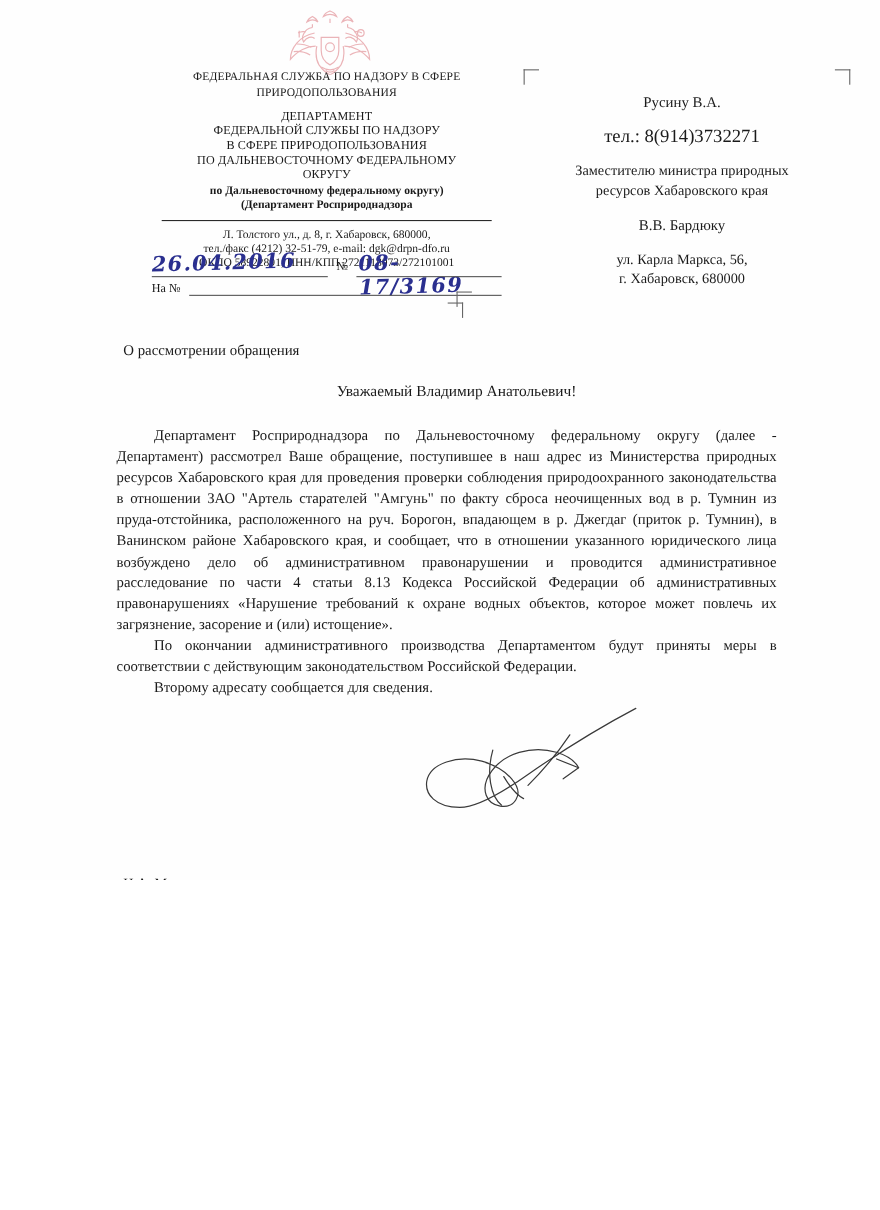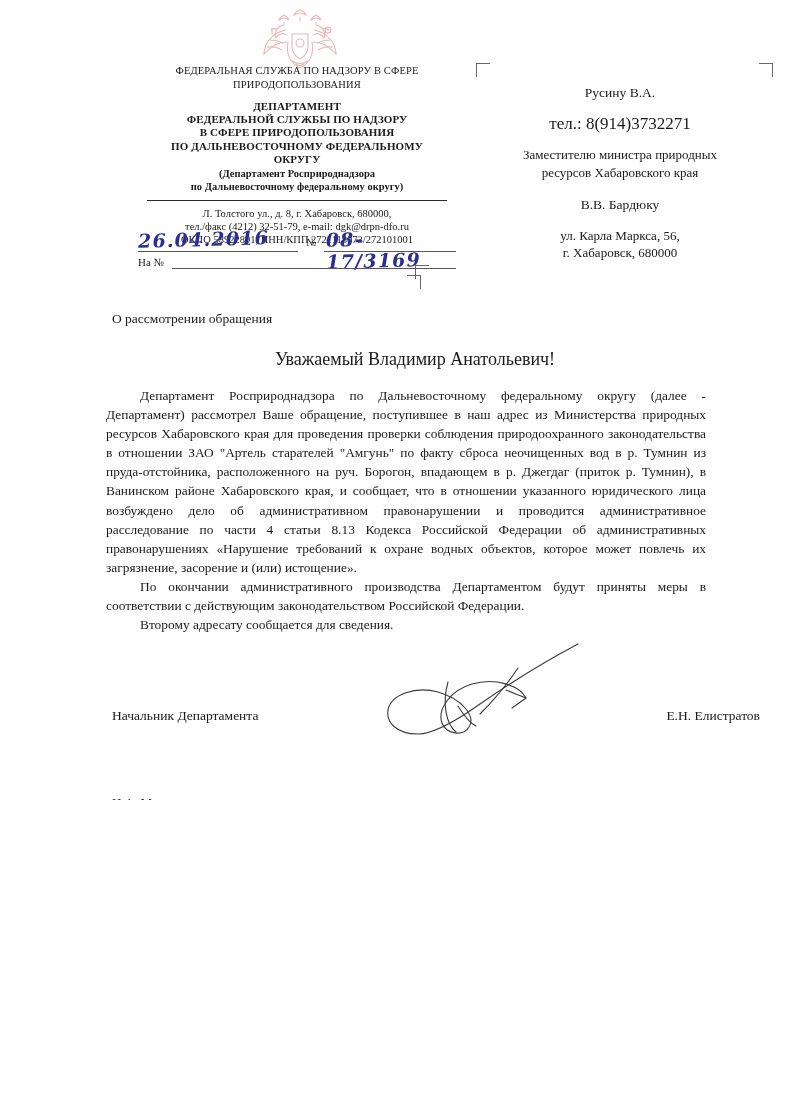--- a/index.html
+++ b/index.html
@@ -42,21 +42,21 @@
   }
   .lh-org {
     font-size: 10.5px;
     line-height: 13.5px;
     letter-spacing: 0.15px;
   }
   .lh-dept {
     margin-top: 9px;
     font-size: 11px;
     line-height: 13.2px;
-    font-weight: bold;
+    font-weight: normal;
     letter-spacing: 0.1px;
   }
   .lh-dept-sub {
     margin-top: 1px;
     font-size: 10.5px;
     line-height: 13px;
     font-weight: bold;
   }
   .lh-rule {
     margin: 7px auto 6px auto;
@@ -168,21 +168,21 @@
     font-size: 13.5px;
   }
 
   
   #salutation {
     position: absolute;
     left: 0;
     top: 349px;
     width: 800px;
     text-align: center;
-    font-size: 18px;
+    font-size: 14px;
     padding-left: 30px;
     box-sizing: border-box;
   }
 
   
   #body {
     position: absolute;
     left: 106px;
     top: 386px;
     width: 600px;
@@ -291,22 +291,22 @@
       <div>ПРИРОДОПОЛЬЗОВАНИЯ</div>
     </div>
     <div class="lh-dept">
       <div>ДЕПАРТАМЕНТ</div>
       <div>ФЕДЕРАЛЬНОЙ СЛУЖБЫ ПО НАДЗОРУ</div>
       <div>В СФЕРЕ ПРИРОДОПОЛЬЗОВАНИЯ</div>
       <div>ПО ДАЛЬНЕВОСТОЧНОМУ ФЕДЕРАЛЬНОМУ</div>
       <div>ОКРУГУ</div>
     </div>
     <div class="lh-dept-sub">
+      <div>по Дальневосточному федеральному округу)</div>
       <div>(Департамент Росприроднадзора</div>
-      <div>по Дальневосточному федеральному округу)</div>
     </div>
     <div class="lh-rule"></div>
     <div class="lh-contact">
       <div>Л. Толстого ул., д. 8, г. Хабаровск, 680000,</div>
       <div>тел./факс (4212) 32-51-79, e-mail: dgk@drpn-dfo.ru</div>
       <div>ОКПО 58922891, ИНН/КПП 2721118073/272101001</div>
     </div>
   </div>
 
   <div id="refline">
@@ -353,24 +353,20 @@
       <g fill="none" stroke="#3a3a3a" stroke-width="1.1" stroke-linecap="round">
         <path d="M248 14 C210 34 176 56 150 74 C126 91 104 104 88 104 C66 104 56 92 58 80 C61 64 86 56 108 62 C132 69 146 86 139 97 C133 107 116 104 112 93 C107 79 121 60 142 54 C166 47 190 56 196 68"></path>
         <path d="M118 52 C112 73 116 94 126 102"></path>
         <path d="M188 38 C176 56 162 72 150 84"></path>
         <path d="M196 68 L176 60 M196 68 L182 78"></path>
         <path d="M128 76 C134 86 140 93 146 96"></path>
       </g>
     </svg>
   </div>
 
-  <div id="sig-row">
-    <span>Начальник Департамента</span>
-    <span>Е.Н. Елистратов</span>
-  </div>
 
   <div id="executor">
     <div>Н.А. Маркунина</div>
     <div>8(4212) 56 80 46</div>
   </div>
 
   <div id="scan-line"></div>
 
   <div id="footer">Х. к. т. 2015 г. Зак. 2414. Тираж 13 000 экз.</div>
 

